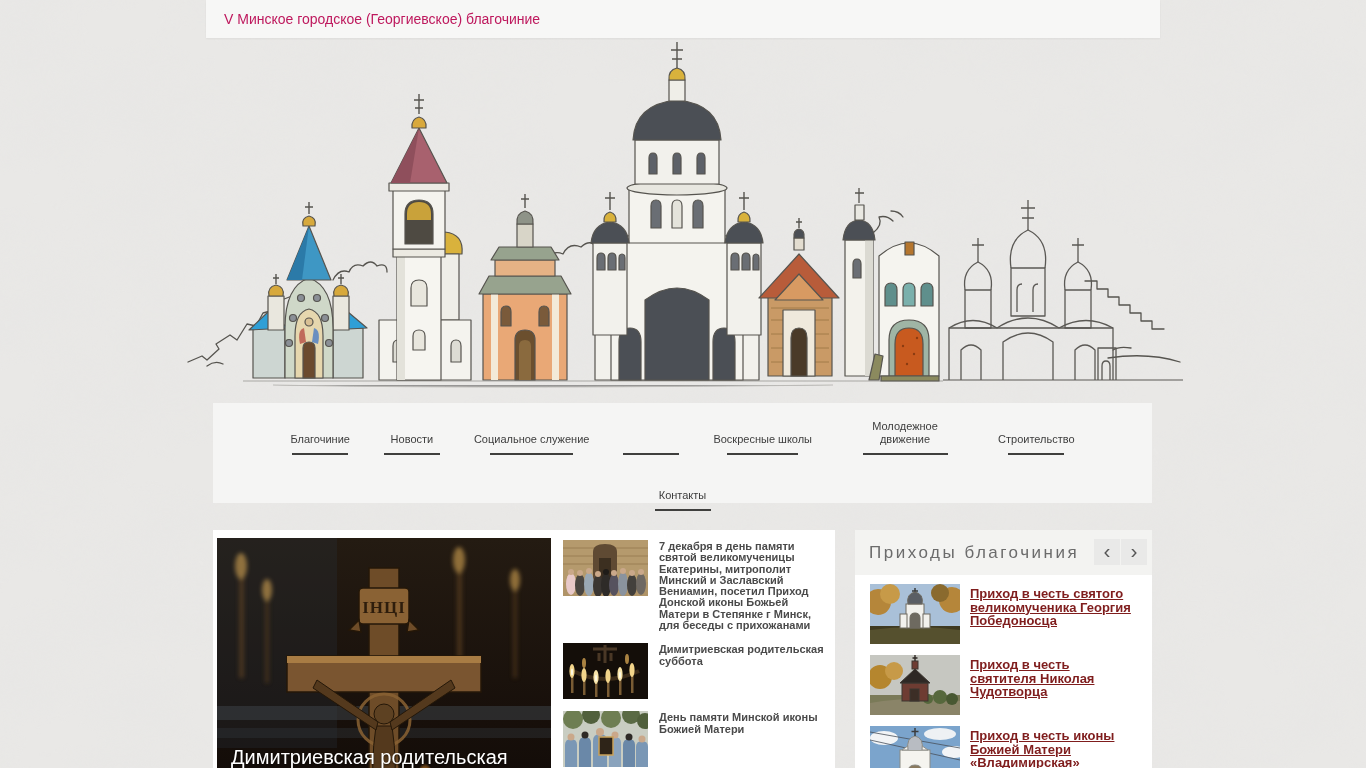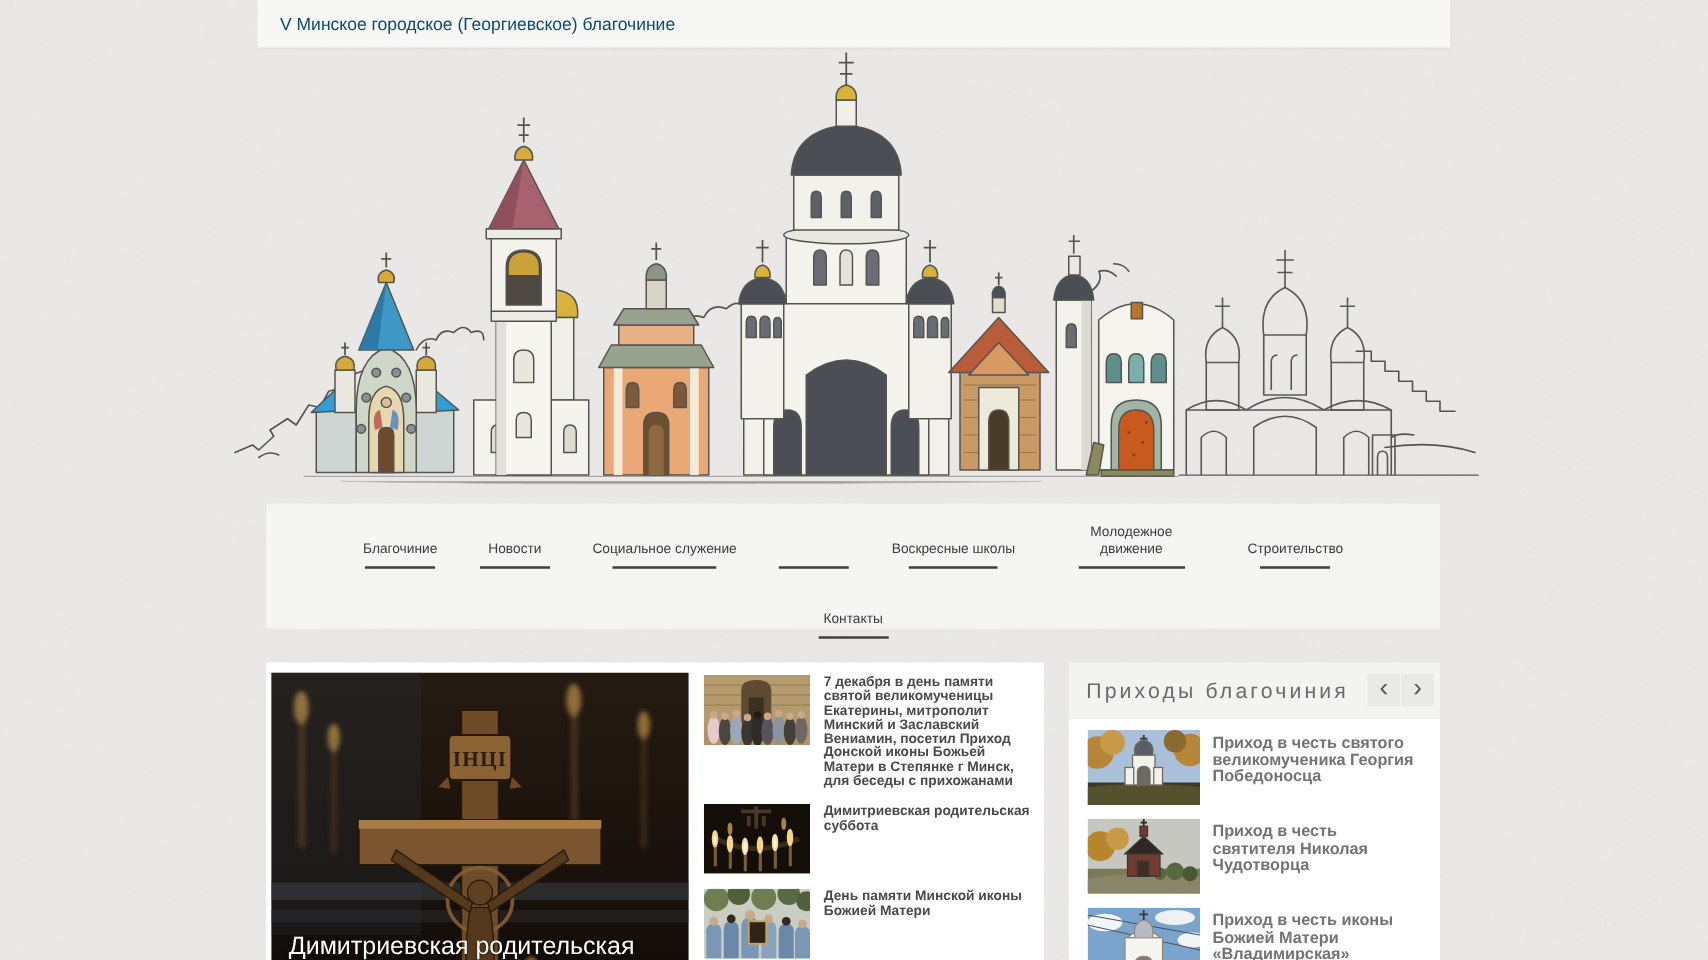--- a/index.html
+++ b/index.html
@@ -2,21 +2,21 @@
 <html><head>
 <meta charset="utf-8">
 <style>
   html,body{margin:0;padding:0;width:1366px;height:768px;overflow:hidden;
     font-family:"Liberation Sans",sans-serif;background:#e9e8e6;}
   .page{position:relative;width:1366px;height:768px;overflow:hidden;}
   .texture{position:absolute;left:0;top:0;z-index:0;}
   
   .top-bar{position:absolute;left:206px;top:0;width:954px;height:38px;background:#f7f7f6;
     z-index:3;display:flex;align-items:center;box-shadow:0 1px 2px rgba(0,0,0,.05);}
-  .top-bar-title{padding-left:18px;font-size:14px;color:#0c4a6e;}
+  .top-bar-title{padding-left:18px;font-size:14px;color:#be185d;}
   
   .header-art{position:absolute;left:183px;top:28px;width:1000px;height:365px;z-index:1;}
   
   .main-nav{position:absolute;left:213px;top:403px;width:939px;height:100px;
     background:rgba(246,246,245,.90);z-index:3;}
   .nav-row{display:flex;justify-content:center;align-items:flex-start;padding-top:8px;}
   .nav-item{display:flex;flex-direction:column;align-items:center;justify-content:flex-end;
     min-height:44px;margin:0 17px;cursor:pointer;}
   .nav-label{display:block;max-width:118px;text-align:center;font-size:11px;line-height:1.25;color:#3d3d3d;}
   .nav-underline{width:72%;min-width:56px;border-bottom:2px solid #3f3f3d;margin-top:6px;}
@@ -37,22 +37,22 @@
   .sidebar-header{position:relative;height:45px;background:#f3f3f1;}
   .sidebar-title{position:absolute;left:14px;top:0;line-height:45px;font-size:17px;
     letter-spacing:2.5px;color:#6b6b6b;white-space:nowrap;}
   .sidebar-arrows{position:absolute;right:5px;top:9px;display:flex;gap:1px;}
   .arrow-btn{width:26px;height:26px;background:#e9e9e8;color:#555;display:flex;
     align-items:center;justify-content:center;font-size:21px;line-height:1;cursor:pointer;
     padding-bottom:3px;box-sizing:border-box;}
   .sidebar-body{background:#fff;height:300px;padding:9px 14px 0 15px;box-sizing:border-box;}
   .parish-item{display:flex;margin-bottom:11px;}
   .parish-thumb{width:90px;height:60px;flex:0 0 90px;margin-right:10px;overflow:hidden;cursor:pointer;}
-  .parish-link{width:172px;font-size:13px;line-height:13.5px;font-weight:bold;color:#737373;
-    cursor:pointer;padding-top:3px;}
+  .parish-link{width:172px;font-size:13px;line-height:13.5px;font-weight:bold;color:#7f1d1d;
+    text-decoration:underline;cursor:pointer;padding-top:3px;}
 </style>
 </head>
 <body>
 
 <div class="page">
 
   <svg class="texture" width="1366" height="768">
     <defs>
       <filter id="tex" x="0" y="0" width="100%" height="100%">
         <feTurbulence type="fractalNoise" baseFrequency="0.011 0.014" numOctaves="4" seed="11"></feTurbulence>

